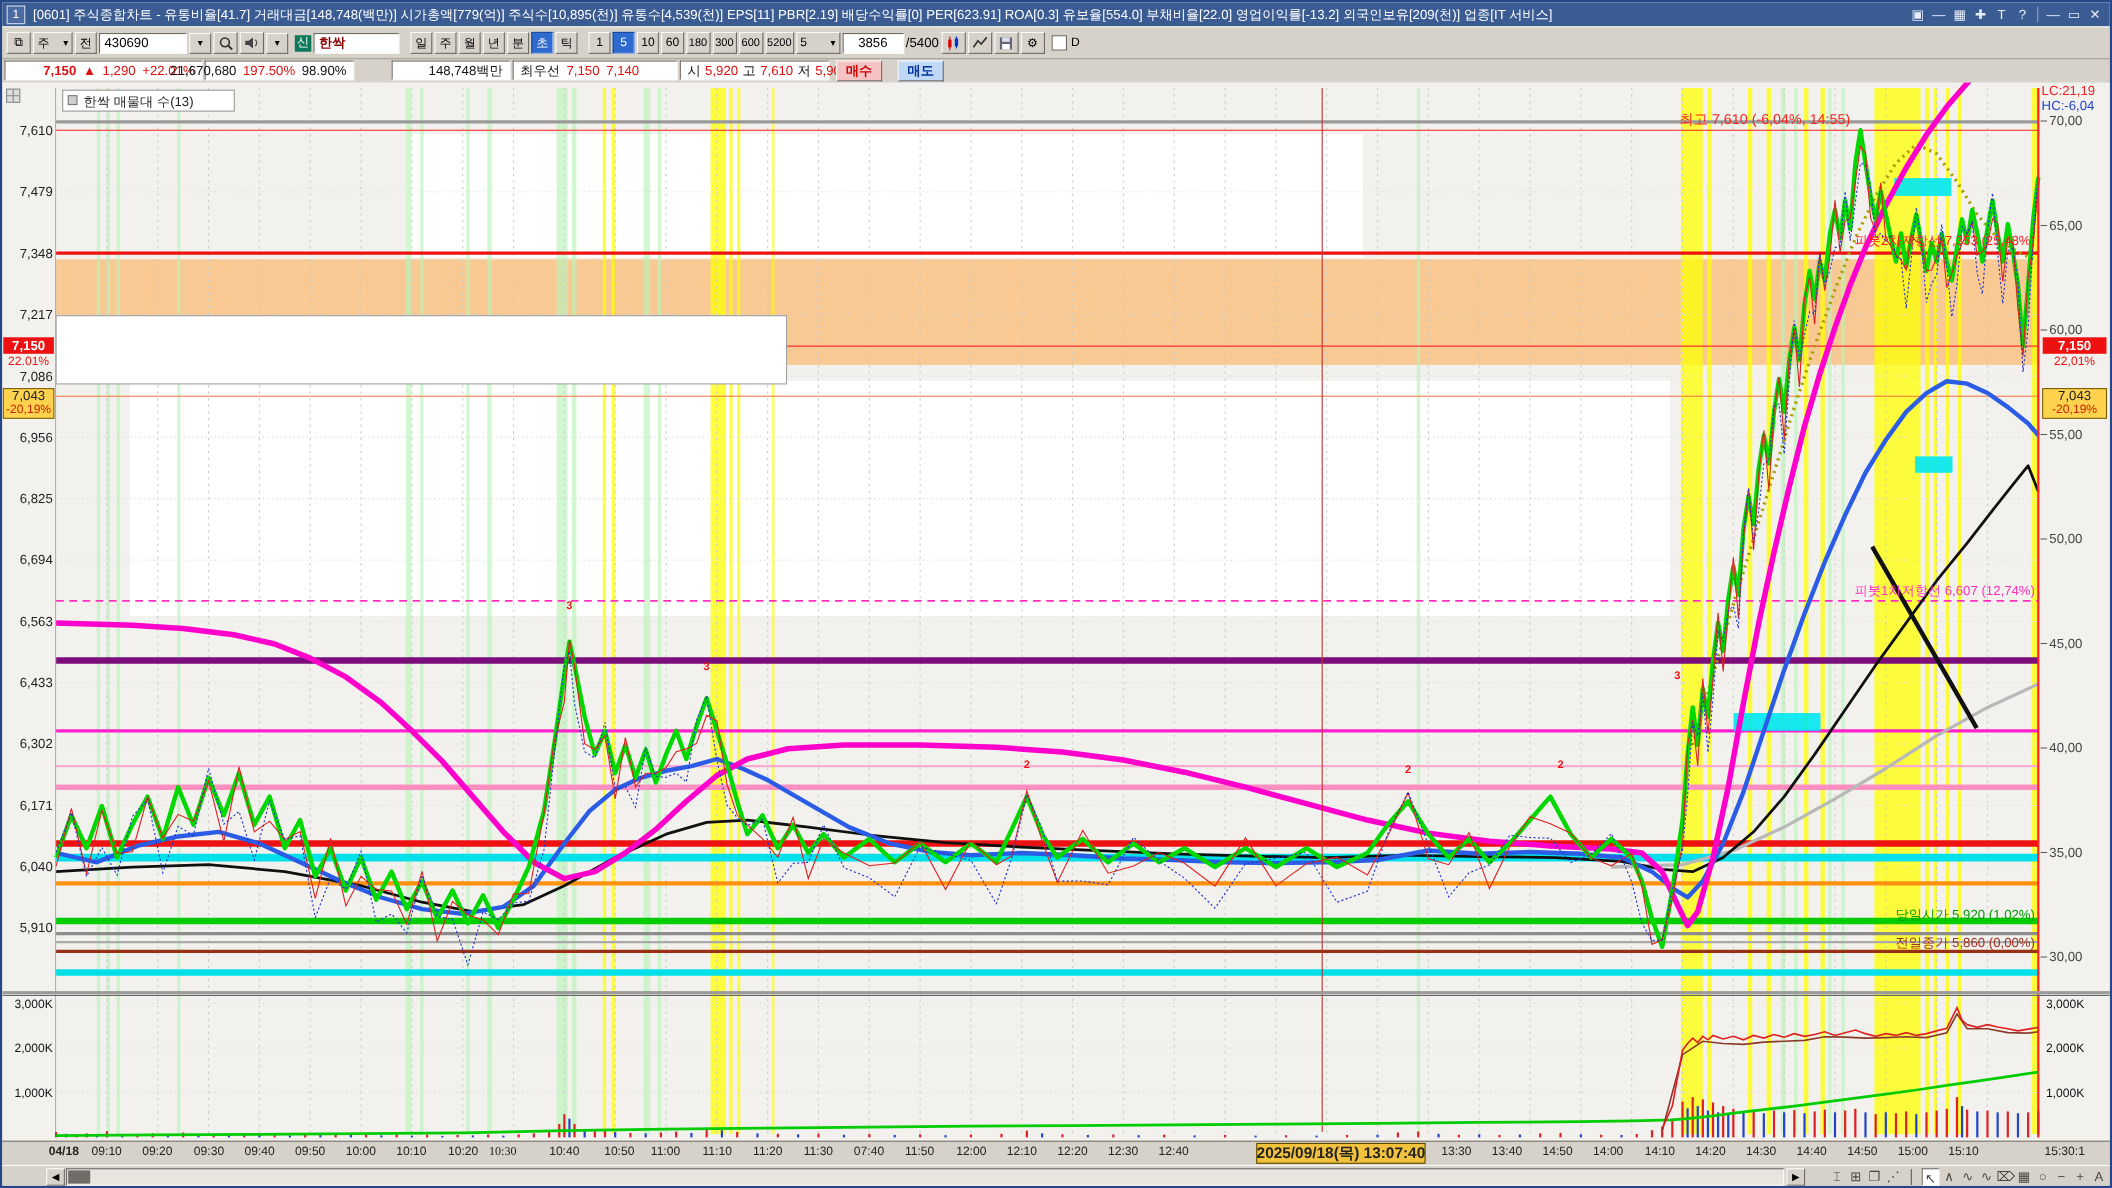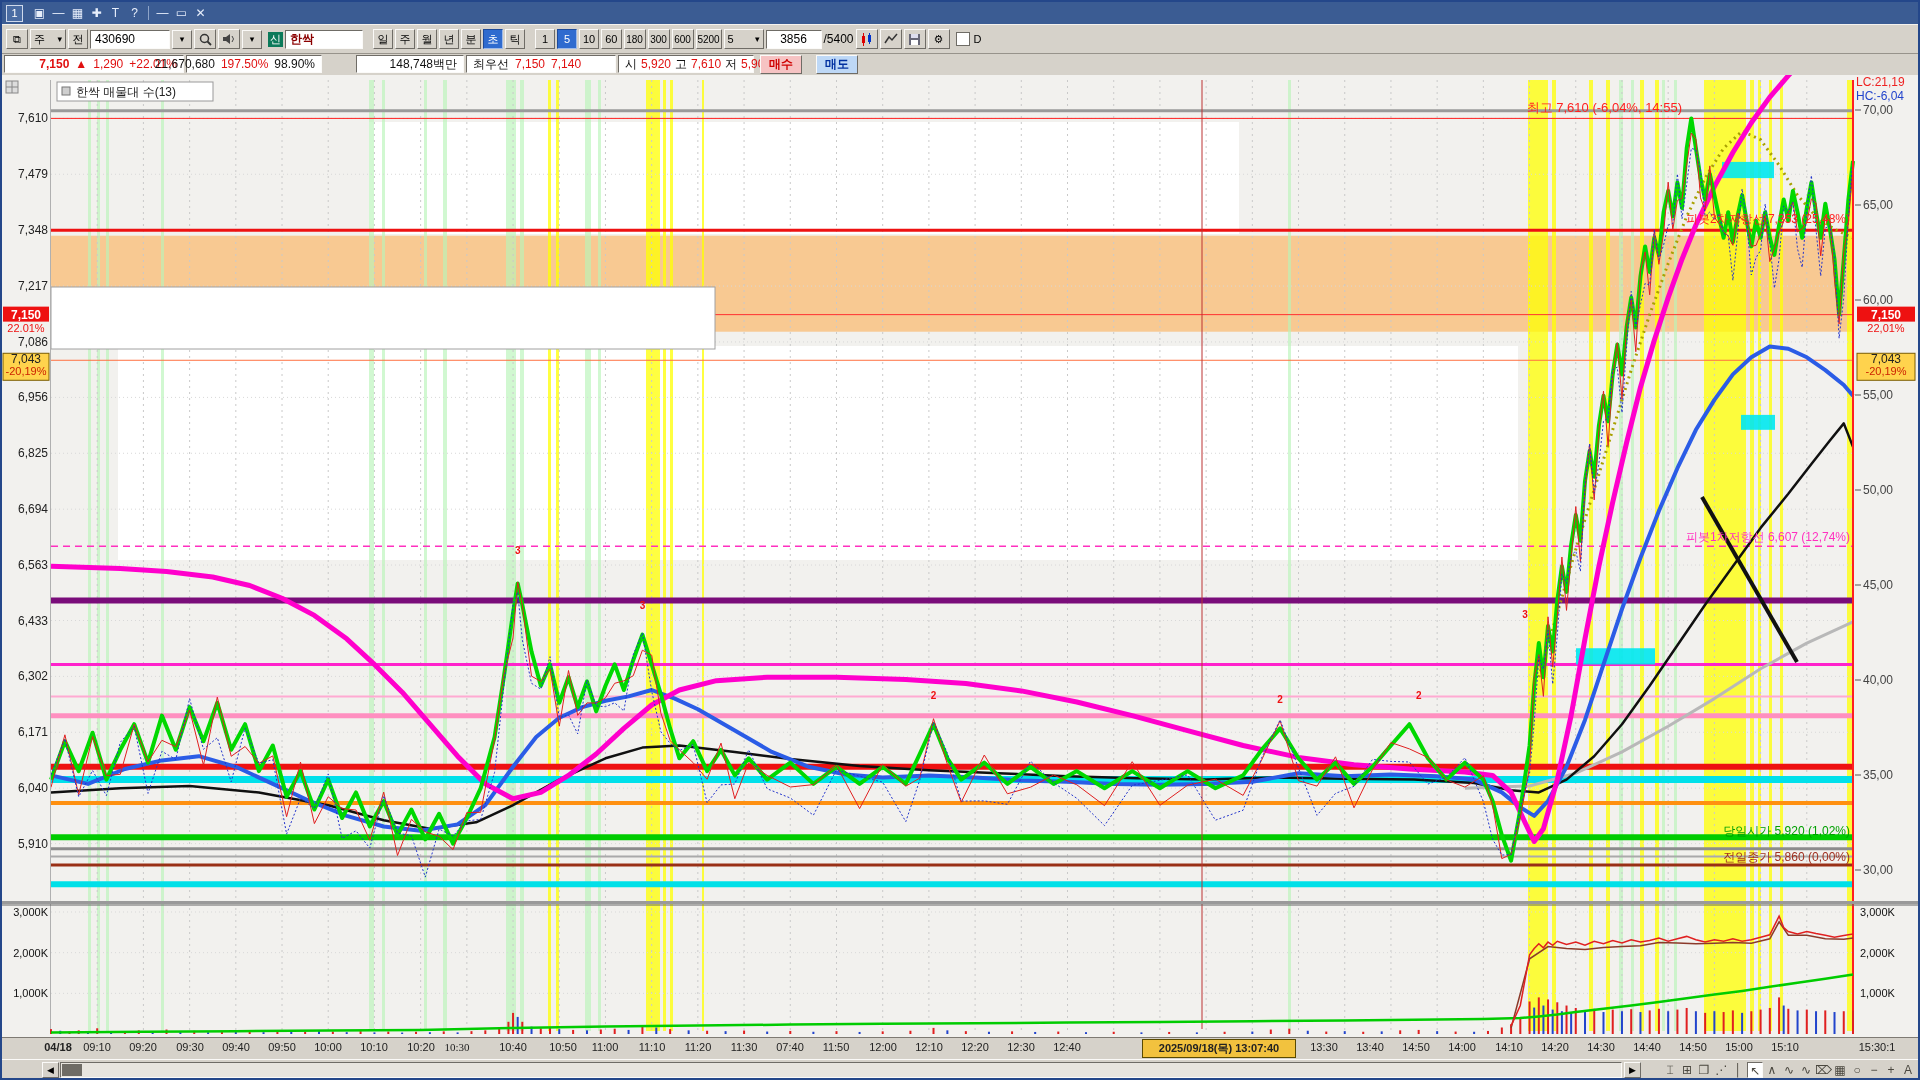--- a/index.html
+++ b/index.html
@@ -39,39 +39,40 @@
          border-color:#fbfaf8 #6f6c66 #6f6c66 #fbfaf8;display:flex;align-items:center;justify-content:center;font-weight:bold;}
   #buy-btn{left:758px;background:#f6c3c3;color:#cf0000;}
   #sell-btn{left:814px;background:#bed8f6;color:#0030a0;}
   
   .chart-region{position:absolute;top:73px;left:0;width:1920px;height:962px;background:#f2f1ee;}
   
   .time-axis{position:absolute;top:1035px;left:0;width:100%;height:22px;background:#d6d2ca;
              border-top:1px solid #7e7a73;font-size:11px;color:#222;}
   .time-tick{position:absolute;top:3px;width:48px;margin-left:-24px;text-align:center;white-space:nowrap;}
   .date-box{position:absolute;top:1px;height:17px;background:#f2c23e;border:1px solid #5a4a00;
-            font-size:11px;font-weight:bold;display:flex;align-items:center;justify-content:center;white-space:nowrap;}
+            font-size:14px;font-weight:bold;display:flex;align-items:center;justify-content:center;white-space:nowrap;}
   
   .bottom-bar{position:absolute;top:1057px;left:0;width:100%;height:21px;background:#d6d2ca;border-top:1px solid #fbfaf8;}
   .sb-btn{position:absolute;top:2px;width:17px;height:16px;background:#d6d2ca;border:1px solid;box-sizing:border-box;
           border-color:#fbfaf8 #6f6c66 #6f6c66 #fbfaf8;font-size:9px;text-align:center;line-height:14px;}
   .sb-track{position:absolute;left:58px;top:2px;width:1562px;height:16px;background:#e8e5df;border:1px solid;
             box-sizing:border-box;border-color:#6f6c66 #fbfaf8 #fbfaf8 #6f6c66;}
   .sb-handle{position:absolute;left:1px;top:1px;width:20px;height:12px;background:#6f6c66;}
   .tool-ico{position:absolute;top:2px;width:16px;height:16px;font-size:12px;color:#4a473f;text-align:center;line-height:16px;}
   .tool-ico.pressed{background:#fff;border:1px solid;box-sizing:border-box;border-color:#6f6c66 #fbfaf8 #fbfaf8 #6f6c66;}
   svg text{font-family:"Liberation Sans","DejaVu Sans",sans-serif;}
 </style>
 </head>
 <body>
 
 <div id="app">
 
   <div class="titlebar">
     <div class="win-id">1</div>
+    <div class="title-text">[0601] 주식종합차트 - 유통비율[41.7] 거래대금[148,748(백만)] 시가총액[779(억)] 주식수[10,895(천)] 유통수[4,539(천)] EPS[11] PBR[2.19] 배당수익률[0] PER[623.91] ROA[0.3] 유보율[554.0] 부채비율[22.0] 영업이익률[-13.2] 외국인보유[209(천)] 업종[IT 서비스]</div>
     <div id="tb-icons" style="display:flex;align-items:center;margin-right:4px;">
         <div class="tb-btn">▣</div>
         <div class="tb-btn">—</div>
         <div class="tb-btn">▦</div>
         <div class="tb-btn">✚</div>
         <div class="tb-btn">T</div>
         <div class="tb-btn">?</div>
         <div class="tb-sep"></div>
         <div class="tb-btn">—</div>
         <div class="tb-btn">▭</div>

